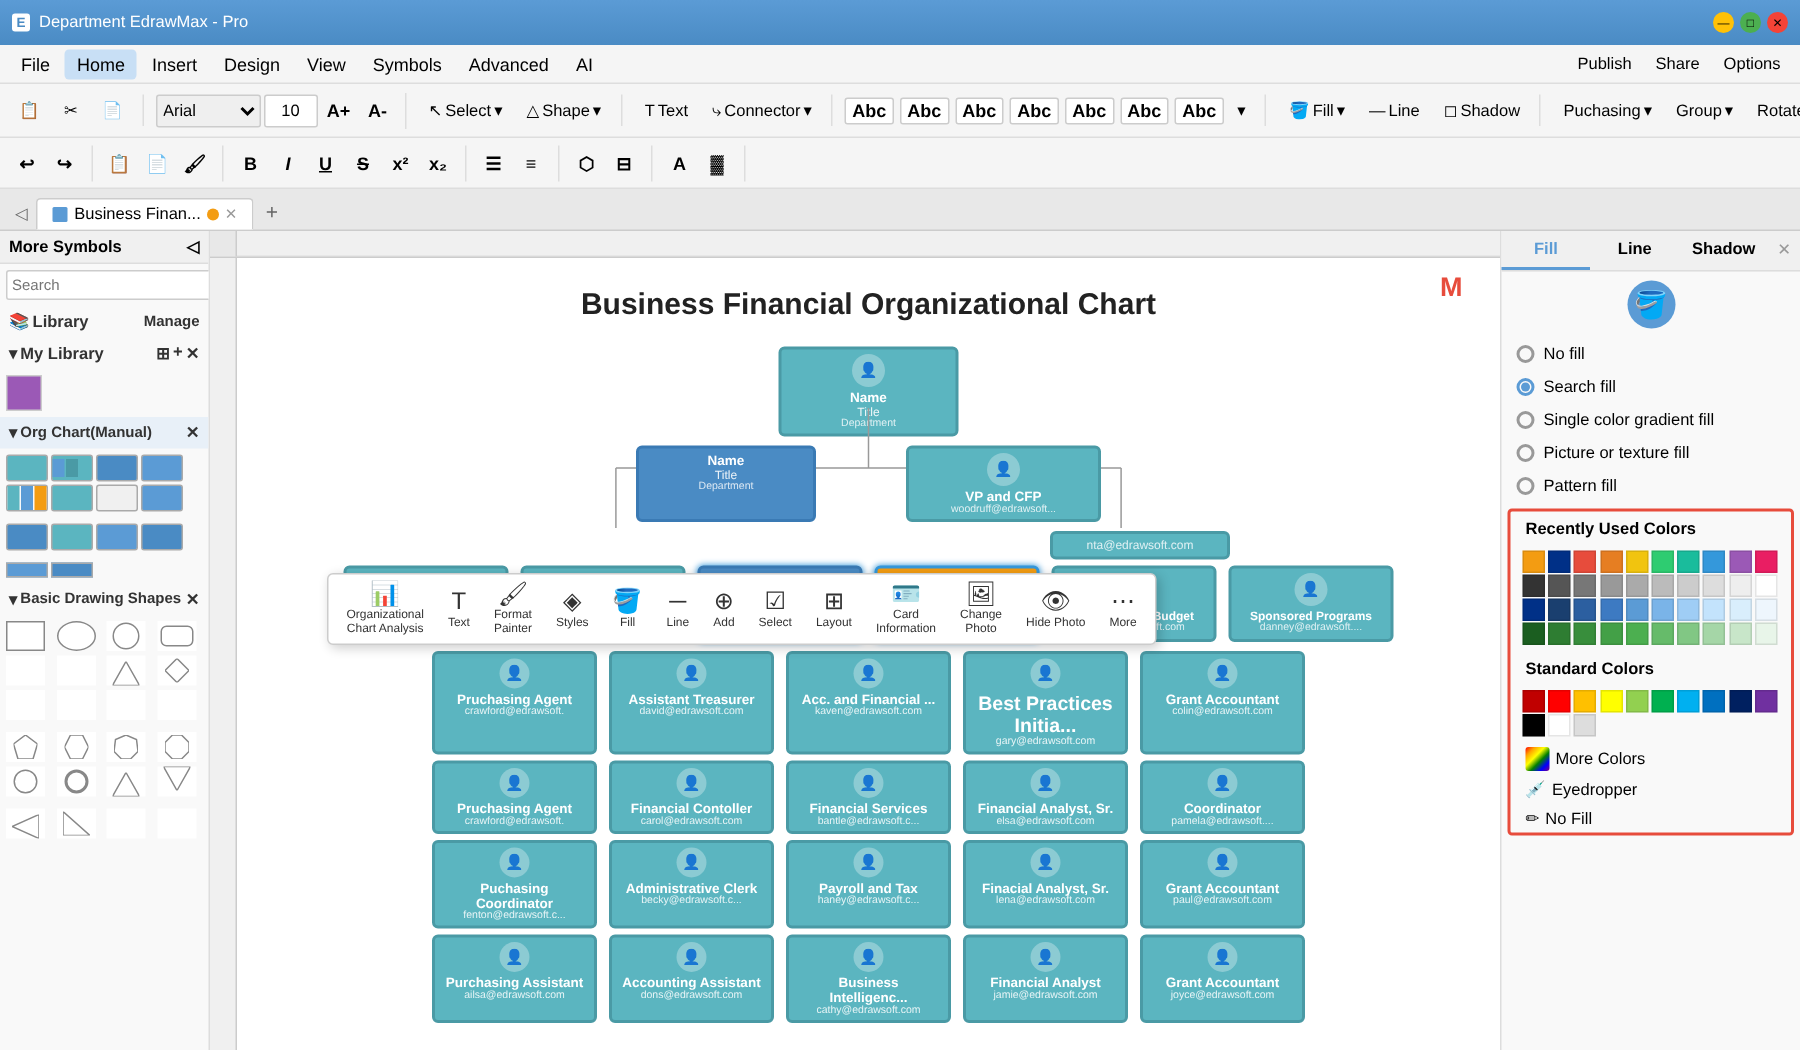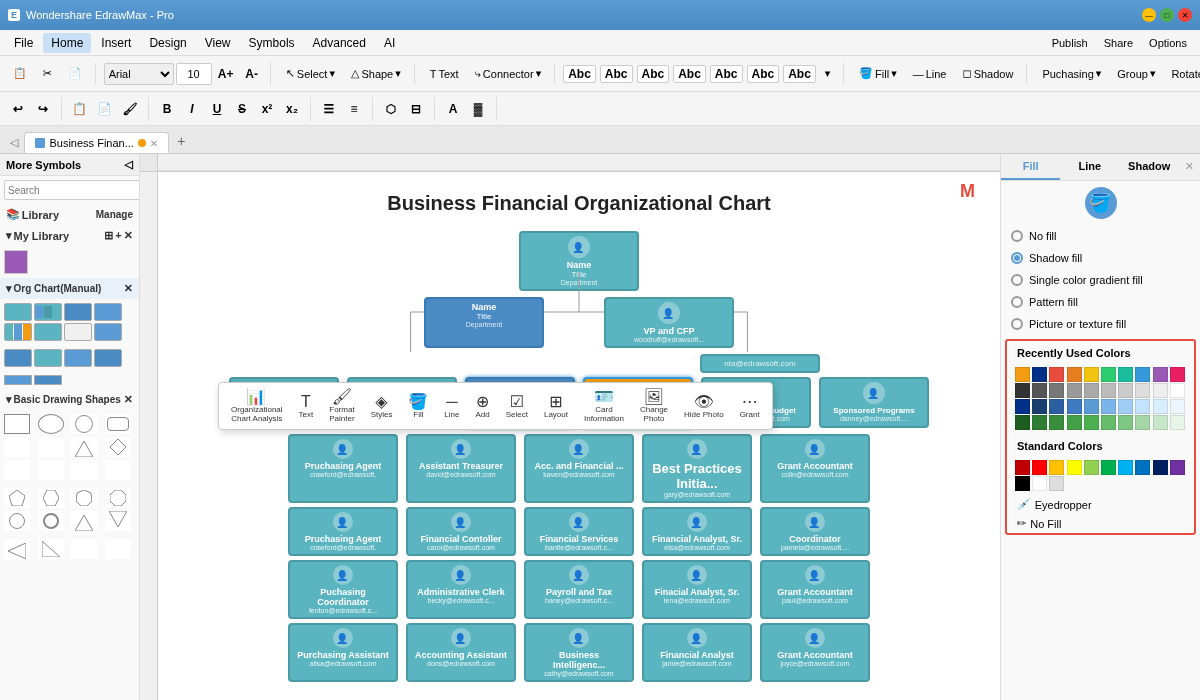--- a/index.html
+++ b/index.html
@@ -276,21 +276,21 @@
 
     .styles-preview { display: flex; gap: 4px; align-items: center; }
     .style-abc { font-size: 12px; padding: 1px 4px; border: 1px solid #ccc; background: white; border-radius: 2px; font-weight: bold; cursor: pointer; }
   </style>
 </head>
 <body>
 
 <div class="title-bar">
   <div class="title-bar-left">
     <span class="title-bar-logo">E</span>
-    <span>Wondershare EdrawMax - Pro</span>
+    <span>Department EdrawMax - Pro</span>
   </div>
   <div class="title-bar-right">
     <button class="win-btn win-min">—</button>
     <button class="win-btn win-max">□</button>
     <button class="win-btn win-close">✕</button>
   </div>
 </div>
 
 <div class="menu-bar">
   <span class="menu-item">File</span>
@@ -716,21 +716,21 @@
           <div class="ctx-btn">
             <span class="ctx-icon">🖼</span>
             <span style="font-size:8px;text-align:center;">Change<br>Photo</span>
           </div>
           <div class="ctx-btn">
             <span class="ctx-icon">👁</span>
             <span style="font-size:8px;">Hide Photo</span>
           </div>
           <div class="ctx-btn">
             <span class="ctx-icon">⋯</span>
-            <span style="font-size:8px;">Grant</span>
+            <span style="font-size:8px;">More</span>
           </div>
         </div>
 
         <div id="row0" style="display:flex;justify-content:center;gap:8px;margin-bottom:4px;">
         <div class="node-box teal" style="width: 110px;">
         <div style="width:20px;height:20px;border-radius:50%;background:rgba(255,255,255,0.3);margin:0 auto 2px;display:flex;align-items:center;justify-content:center;font-size:10px;">👤</div>
         <div style="font-size:9px;font-weight:bold;">Pruchasing Agent</div>
         <div style="font-size:7px;opacity:0.85;">crawford@edrawsoft.</div>
       </div>
             <div class="node-box teal" style="width: 110px;">
@@ -857,33 +857,33 @@
       <div style="width:32px;height:32px;background:#5b9bd5;border-radius:50%;display:flex;align-items:center;justify-content:center;color:white;font-size:18px;">🪣</div>
     </div>
 
     <div>
       <div class="fill-option">
         <div class="radio-dot"></div>
         <span>No fill</span>
       </div>
       <div class="fill-option">
         <div class="radio-dot checked"></div>
-        <span>Shadow fill</span>
+        <span>Search fill</span>
       </div>
       <div class="fill-option">
         <div class="radio-dot"></div>
         <span>Single color gradient fill</span>
       </div>
       <div class="fill-option">
         <div class="radio-dot"></div>
-        <span>Pattern fill</span>
+        <span>Picture or texture fill</span>
       </div>
       <div class="fill-option">
         <div class="radio-dot"></div>
-        <span>Picture or texture fill</span>
+        <span>Pattern fill</span>
       </div>
     </div>
 
 
     <div class="color-panel-box">
       <div class="section-title">Recently Used Colors</div>
       <div class="color-grid" id="recently-colors-grid">
       <div class="cgrid-cell" style="background: rgb(243, 156, 18);"></div>
           <div class="cgrid-cell" style="background: rgb(0, 48, 135);"></div>
           <div class="cgrid-cell" style="background: rgb(231, 76, 60);"></div>
@@ -936,20 +936,24 @@
           <div class="cgrid-cell" style="background: rgb(0, 176, 80);"></div>
           <div class="cgrid-cell" style="background: rgb(0, 176, 240);"></div>
           <div class="cgrid-cell" style="background: rgb(0, 112, 192);"></div>
           <div class="cgrid-cell" style="background: rgb(0, 32, 96);"></div>
           <div class="cgrid-cell" style="background: rgb(112, 48, 160);"></div>
           <div class="cgrid-cell" style="background: rgb(0, 0, 0);"></div>
           <div class="cgrid-cell" style="background: rgb(255, 255, 255);"></div>
           <div class="cgrid-cell" style="background: rgb(221, 221, 221);"></div>
         </div>
 
+      <div class="more-colors-row">
+        <span style="width:16px;height:16px;background:linear-gradient(135deg,red,orange,yellow,green,blue,purple);border-radius:2px;display:inline-block;"></span>
+        <span>More Colors</span>
+      </div>
       <div class="eyedropper-row">
         <span>💉</span>
         <span>Eyedropper</span>
       </div>
       <div class="no-fill-row">
         <span>✏</span>
         <span>No Fill</span>
       </div>
     </div>
   </div>

